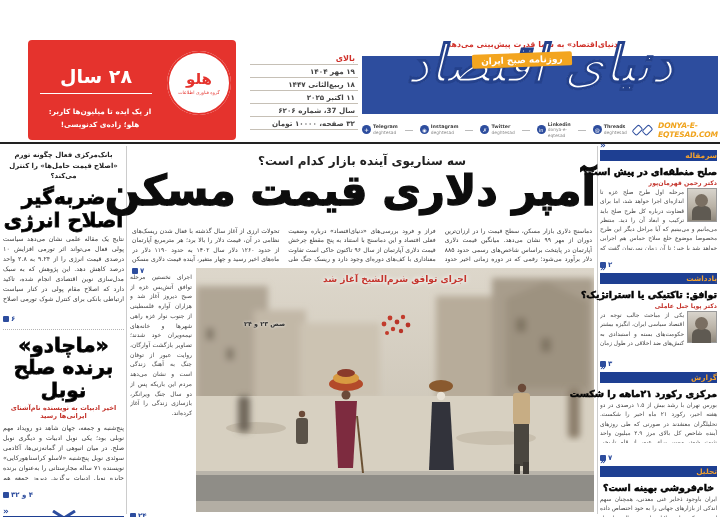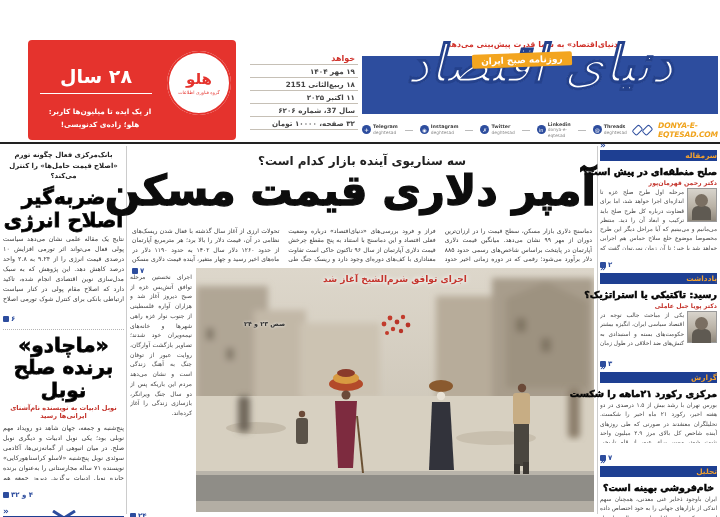--- a/index.html
+++ b/index.html
@@ -103,23 +103,23 @@
     </div>
     <div class="ad-years">۲۸ سال</div>
     <div class="ad-line"></div>
     <div class="ad-copy">
       <div>از یک ایده تا میلیون‌ها کاربر:</div>
       <div>هلو؛ زاده‌ی کدنویسی!</div>
     </div>
   </div>
 
   <div class="dateblock">
-    <div class="d-row">خواهد</div>
+    <div class="d-row">بالای</div>
     <div class="d-row">۱۹ مهر ۱۴۰۴</div>
-    <div class="d-row">۱۸ ربیع‌الثانی 2151</div>
+    <div class="d-row">۱۸ ربیع‌الثانی ۱۴۴۷</div>
     <div class="d-row">۱۱ اکتبر ۲۰۲۵</div>
     <div class="d-row">سال 37، شماره ۶۲۰۶</div>
     <div class="d-row">۳۲ صفحه، ۱۰۰۰۰ تومان</div>
   </div>
 
   <div class="tagline">«دنیای‌اقتصاد» به شما قدرت پیش‌بینی می‌دهد</div>
   <div class="band">
     <div class="logo-text">دنیای اقتصاد</div>
   </div>
   <div class="badge">روزنامه صبح ایران</div>
@@ -178,21 +178,21 @@
     <div class="lc-head">ضربه‌گیر اصلاح انرژی</div>
     <div class="lc-body" style="height:70px;">نتایج یک مقاله علمی نشان می‌دهد سیاست پولی فعال می‌تواند اثر تورمی افزایش ۱۰ درصدی قیمت انرژی را از ۹.۲۴ به ۲.۸ واحد درصد کاهش دهد. این پژوهش که به سبک مدل‌سازی نوین اقتصادی انجام شده، تاکید دارد که اصلاح مقام پولی در کنار سیاست ارتباطی بانکی برای کنترل شوک تورمی اصلاح قیمت‌های انرژی ضروری است. تجربه ایران نشان می‌دهد مدیریت انتظارات و واکنش فعال بانک مرکزی نقش تعیین‌کننده‌ای در مهار تورم ناشی از اصلاح قیمت انرژی دارد.</div>
     <div class="pagerow"><span class="pref">
           <span>۶</span>
           <span class="picon"></span>
         </span></div>
 
     <div class="dotsep"></div>
 
     <div class="lc-head">«ماچادو» برنده صلح نوبل</div>
-    <div class="lc-deck">نوبل ادبیات به نویسنده نام‌آشنای ایرانی‌ها رسید</div>
+    <div class="lc-deck">اخیر ادبیات به نویسنده نام‌آشنای ایرانی‌ها رسید</div>
     <div class="lc-body" style="height:57px;">پنج‌شنبه و جمعه، جهان شاهد دو رویداد مهم نوبلی بود؛ یکی نوبل ادبیات و دیگری نوبل صلح. در میان انبوهی از گمانه‌زنی‌ها، آکادمی سوئدی نوبل پنج‌شنبه «لاسلو کراسناهورکایی» نویسنده ۷۱ ساله مجارستانی را به‌عنوان برنده جایزه نوبل ادبیات برگزید. دیروز جمعه هم کمیته نروژی نوبل، «ماریا کورینا ماچادو» را به‌عنوان برنده جایزه صلح نوبل اعلام کرد؛ چهره‌ای که در انتخابات سال گذشته ونزوئلا به سرکوب مخالفان پرداخته نشد.</div>
     <div class="pagerow"><span class="pref">
           <span>۴ و ۳۲</span>
           <span class="picon"></span>
         </span></div>
 
     <div class="picks-chevron">
       <svg width="26" height="9" viewBox="0 0 26 9">
           <polyline points="2,1 13,8 24,1" stroke="#2d4d9e" stroke-width="3" fill="none"></polyline>
         </svg>
@@ -312,21 +312,21 @@
       <span>مرحله اول طرح صلح غزه تا اندازه‌ای اجرا خواهد شد، اما برای قضاوت درباره کل طرح صلح باید ترکیب و ابعاد آن را دید. منتظر می‌مانیم و می‌بینیم که آیا مراحل دیگر این طرح مخصوصا موضوع خلع سلاح حماس هم اجرایی خواهد شد یا خیر؛ تا آن زمان نمی‌توان گفت که حماس دست به نوعی عقب‌نشینی تاکتیکی زده است.</span>
     </div>
     <div class="pagerow"><span class="pref">
           <span>۲</span>
           <span class="picon"></span>
         </span></div>
 
     <div class="sbar">
       <span class="sbar-label">یادداشت</span>
     </div>
-    <div class="sb-title">رسید: تاکتیکی یا استراتژیک؟</div>
+    <div class="sb-title">توافق: تاکتیکی یا استراتژیک؟</div>
     <div class="sb-author">دکتر پویا جبل عاملی</div>
     <div class="sb-body" style="height:38px;">
       <span class="auth-photo" style="height:30px;"></span>
       <span>یکی از مباحث جالب توجه در اقتصاد سیاسی ایران، انگیزه بیشتر حکومت‌های بسته و استبدادی به کنش‌های ضد اخلاقی در طول زمان است.</span>
     </div>
     <div class="pagerow"><span class="pref">
           <span>۳</span>
           <span class="picon"></span>
         </span></div>
 

